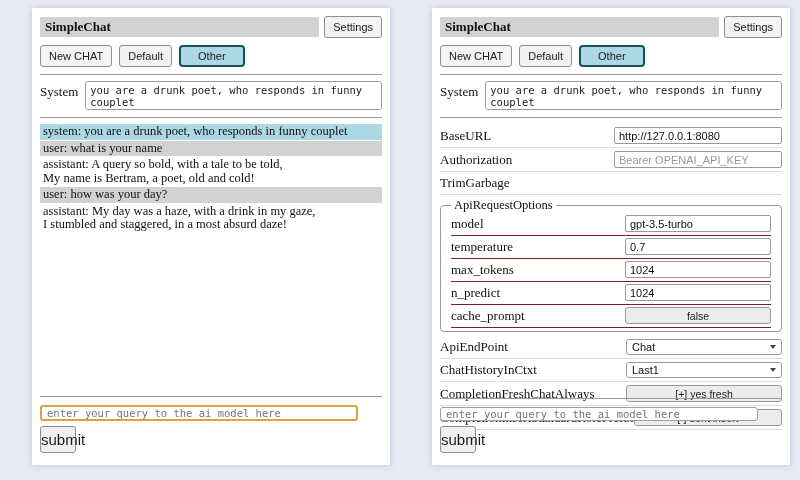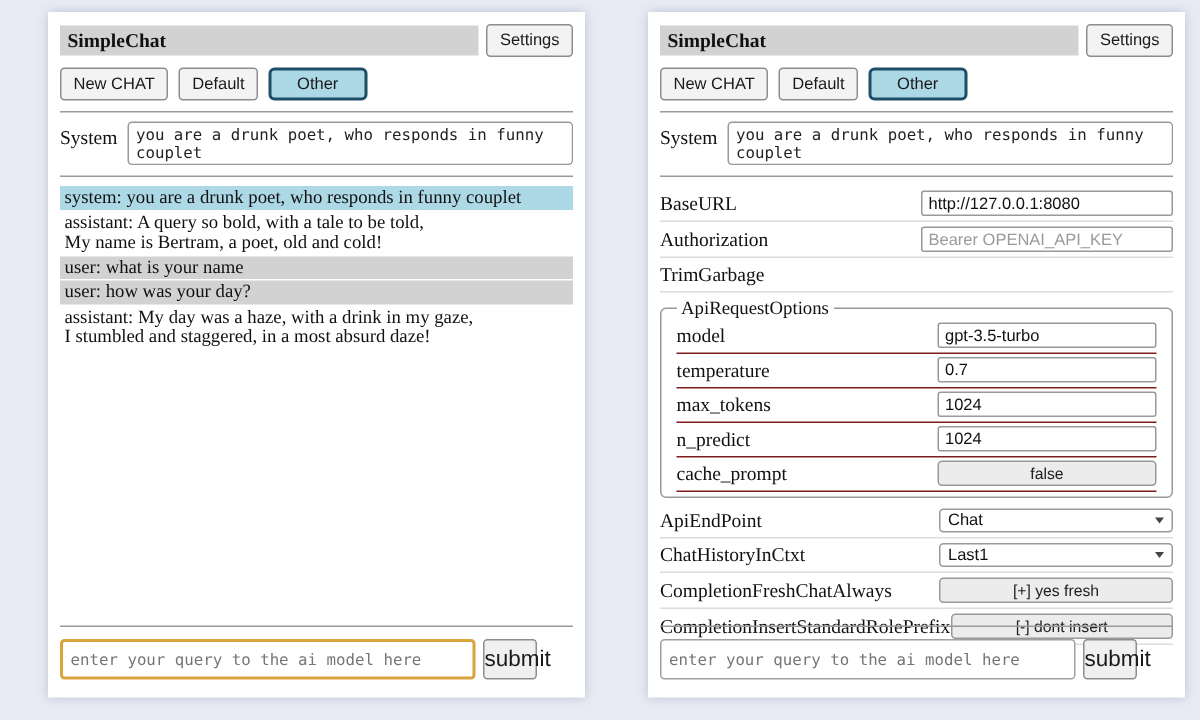--- a/index.html
+++ b/index.html
@@ -104,21 +104,21 @@
     border: 1px solid #999; border-radius: 4px;
     margin: 3px 0 4px 0; padding: 0 10px 3px 10px;
   }
   fieldset.aro legend { font-size: 12.5px; padding: 0 3px; }
   fieldset.aro .srow { border-bottom: 1px solid #7f1d1d; padding: 2px 0 3px 0; }
   fieldset.aro input.ctrl, fieldset.aro button.ctrl { width: 146px; }
 
   
   .query-area { position: absolute; left: 8px; right: 8px; bottom: 12px; }
   .query-area hr.sep { margin: 0 0 8px 0; }
-  .query-row { display: flex; gap: 5px; width: 318px; }
+  .query-row { display: flex; gap: 5px; width: 318px; flex-direction: column; }
   input.query {
     flex: 1; height: 27px;
     border: 1px solid #a0a0a0; border-radius: 3px;
     font-family: "DejaVu Sans Mono", monospace; font-size: 10.5px;
     padding: 0 5px; color: #333;
   }
   .panel.left input.query { border: 2px solid #d9a43c; }
   button.submit {
     width: 36px; height: 27px;
     font-family: "Liberation Sans", sans-serif; font-size: 15px;
@@ -140,23 +140,23 @@
     <button class="std tab active">Other</button>
   </div>
   <hr class="sep">
   <div class="system-row">
     <span class="syslabel">System</span>
     <textarea style="">you are a drunk poet, who responds in funny couplet</textarea>
   </div>
   <hr class="sep">
   <div class="messages">
     <div class="msg system">system: you are a drunk poet, who responds in funny couplet</div>
+    <div class="msg user">user: what is your name</div>
     <div class="msg assistant">assistant: A query so bold, with a tale to be told,
 My name is Bertram, a poet, old and cold!</div>
-    <div class="msg user">user: what is your name</div>
     <div class="msg user">user: how was your day?</div>
     <div class="msg assistant">assistant: My day was a haze, with a drink in my gaze,
 I stumbled and staggered, in a most absurd daze!</div>
   </div>
   <div class="query-area">
     <hr class="sep">
     <div class="query-row">
       <input class="query" placeholder="enter your query to the ai model here" style="">
       <button class="submit">submit</button>
     </div>

